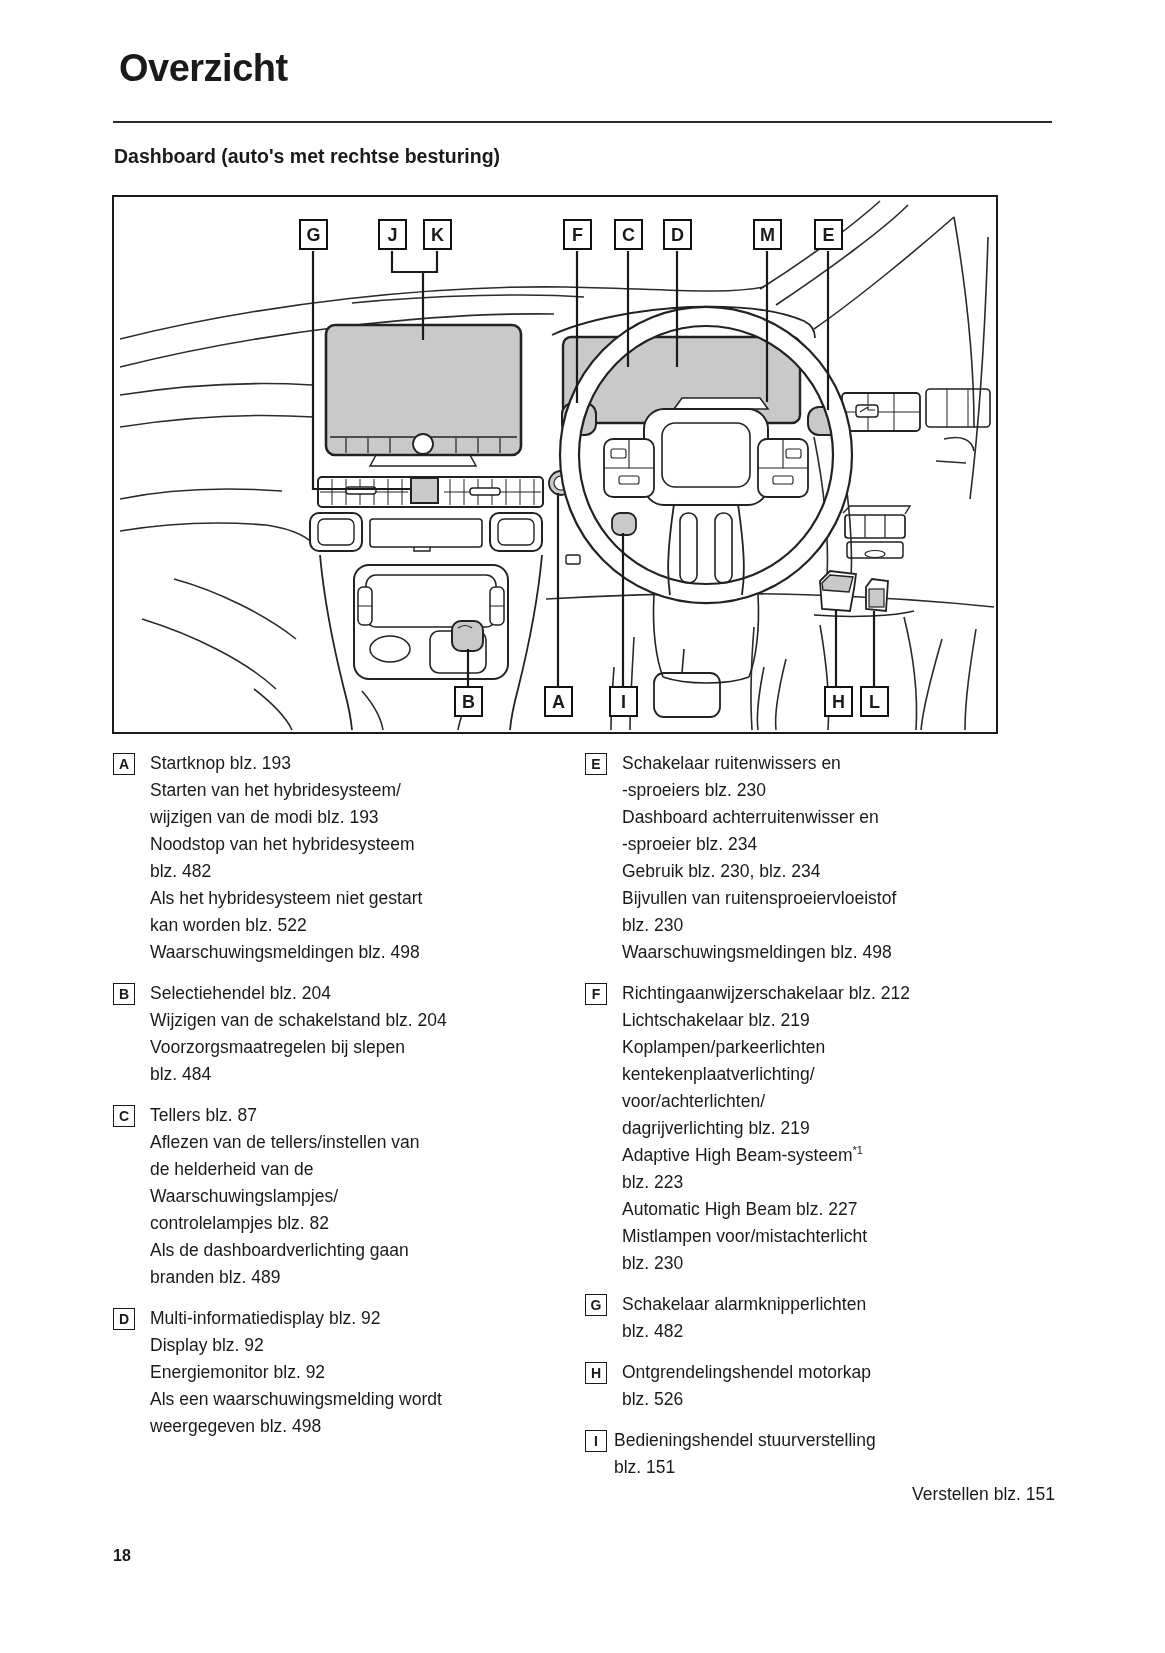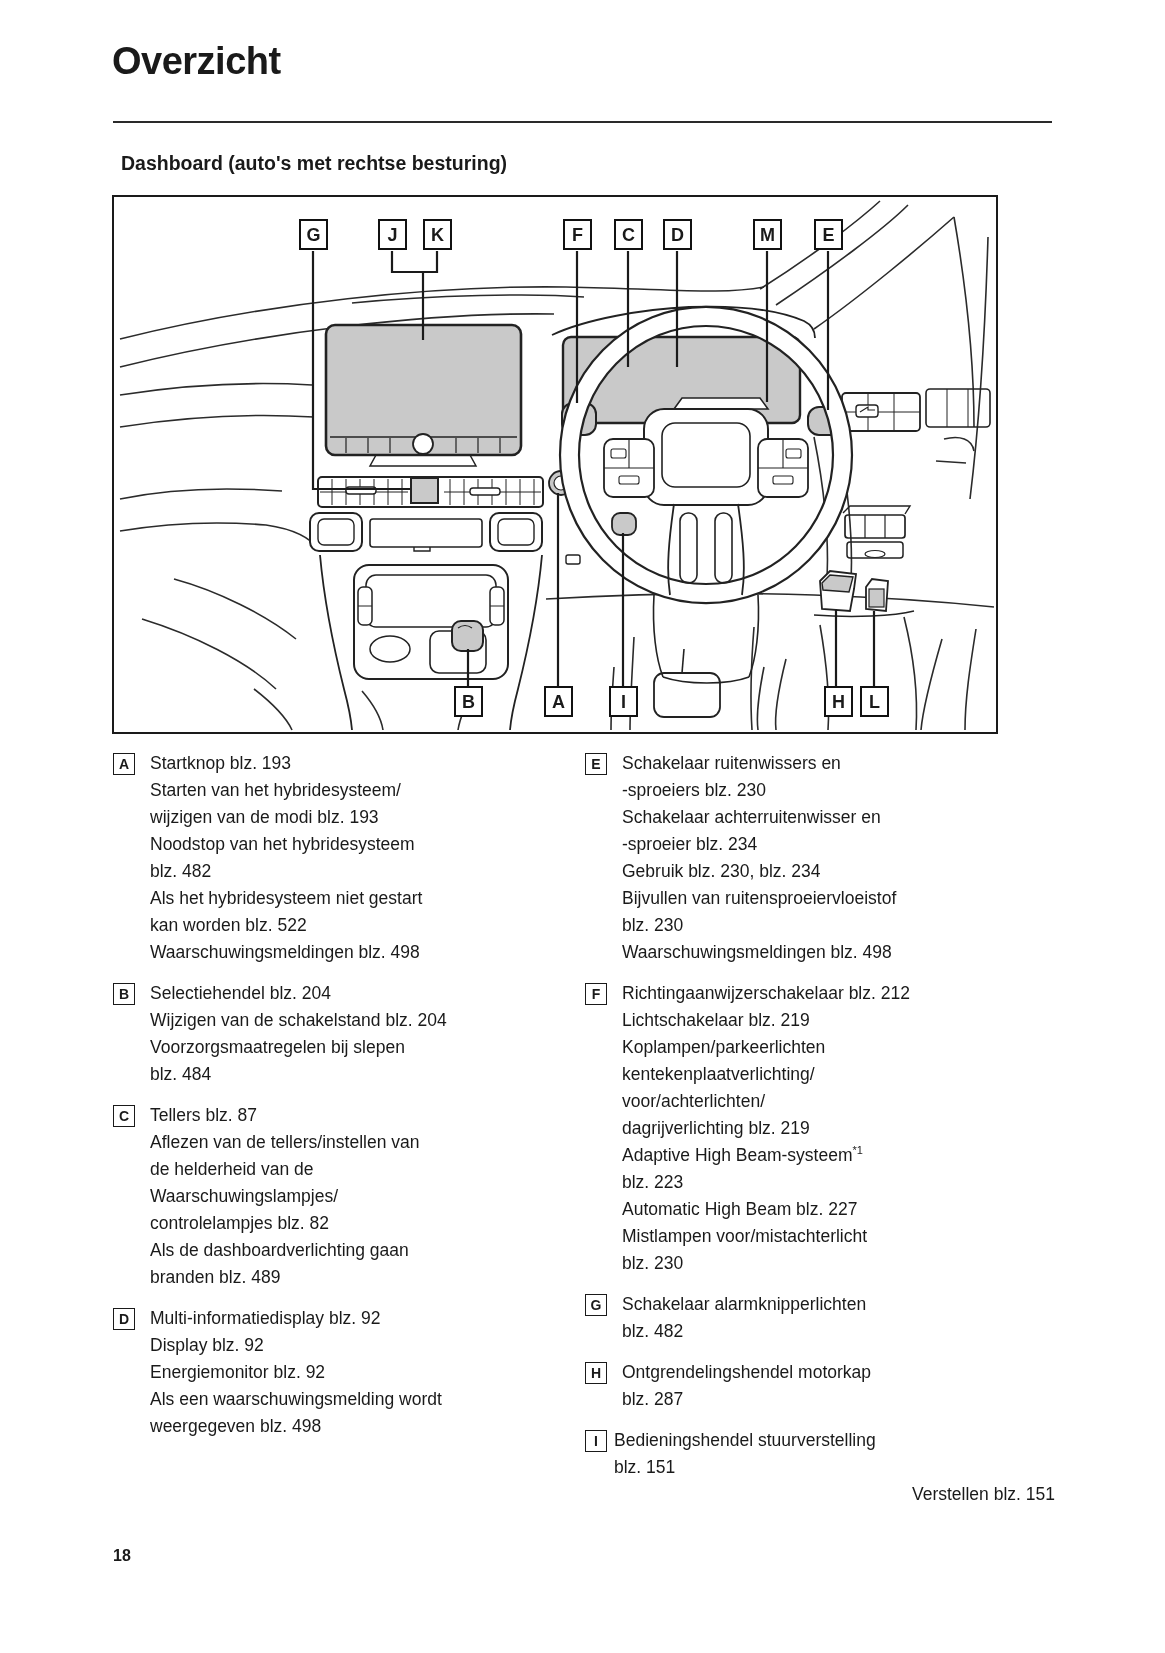--- a/index.html
+++ b/index.html
@@ -1,20 +1,20 @@
 <!DOCTYPE html>
 <html><head>
 <meta charset="utf-8">
 <style>
   html,body{margin:0;padding:0;background:#fff;}
   .page{position:relative;width:1165px;height:1653px;background:#ffffff;
         font-family:"Liberation Sans","DejaVu Sans",sans-serif;color:#1a1a1a;overflow:hidden;}
-  .title{position:absolute;left:112px;top:40px;font-size:38px;font-weight:700;letter-spacing:-0.5px;margin:0;}
+  .title{position:absolute;left:112px;top:40px;font-size:38px;font-weight:700;letter-spacing:-0.5px;margin:7px;}
   .rule{position:absolute;left:113px;top:121px;width:939px;height:2px;background:#2a2a2a;}
-  .subtitle{position:absolute;left:113px;top:144px;font-size:19.5px;font-weight:700;margin:8px;}
+  .subtitle{position:absolute;left:113px;top:144px;font-size:19.5px;font-weight:700;margin:1px;}
   .figure{position:absolute;left:112px;top:195px;width:886px;height:539px;border:2px solid #1a1a1a;box-sizing:border-box;background:#fff;}
   .figure svg{position:absolute;left:0;top:0;}
   .callout{position:absolute;width:29px;height:31px;border:2px solid #111;background:#fff;box-sizing:border-box;
            display:flex;align-items:center;justify-content:center;font-size:18px;font-weight:700;line-height:1;}
   .legend{position:absolute;left:113px;top:750px;width:945px;}
   .col{position:absolute;top:0;}
   .col.left{left:0;width:458px;}
   .col.right{left:472px;width:470px;}
   .entry{position:relative;padding-left:37px;margin-bottom:14px;}
   .entry.tight{padding-left:29px;}
@@ -280,21 +280,21 @@
           <div class="line">Energiemonitor blz. 92</div>
           <div class="line">Als een waarschuwingsmelding wordt</div>
           <div class="line">weergegeven blz. 498</div>
         </div>
       </div>
     <div class="col right" id="legend-right">
         <div class="entry">
           <span class="lbox">E</span>
           <div class="line">Schakelaar ruitenwissers en</div>
           <div class="line">-sproeiers blz. 230</div>
-          <div class="line">Schakelaar achterruitenwisser en</div>
+          <div class="line">Dashboard achterruitenwisser en</div>
           <div class="line">-sproeier blz. 234</div>
           <div class="line">Gebruik blz. 230, blz. 234</div>
           <div class="line">Bijvullen van ruitensproeiervloeistof</div>
           <div class="line">blz. 230</div>
           <div class="line">Waarschuwingsmeldingen blz. 498</div>
         </div>
         <div class="entry">
           <span class="lbox">F</span>
           <div class="line">Richtingaanwijzerschakelaar blz. 212</div>
           <div class="line">Lichtschakelaar blz. 219</div>
@@ -309,21 +309,21 @@
           <div class="line">blz. 230</div>
         </div>
         <div class="entry">
           <span class="lbox">G</span>
           <div class="line">Schakelaar alarmknipperlichten</div>
           <div class="line">blz. 482</div>
         </div>
         <div class="entry">
           <span class="lbox">H</span>
           <div class="line">Ontgrendelingshendel motorkap</div>
-          <div class="line">blz. 287</div>
+          <div class="line">blz. 526</div>
         </div>
         <div class="entry tight">
           <span class="lbox">I</span>
           <div class="line">Bedieningshendel stuurverstelling</div>
           <div class="line">blz. 151</div>
           <div class="line ind">Verstellen blz. 151</div>
         </div>
       </div>
   </div>
 

